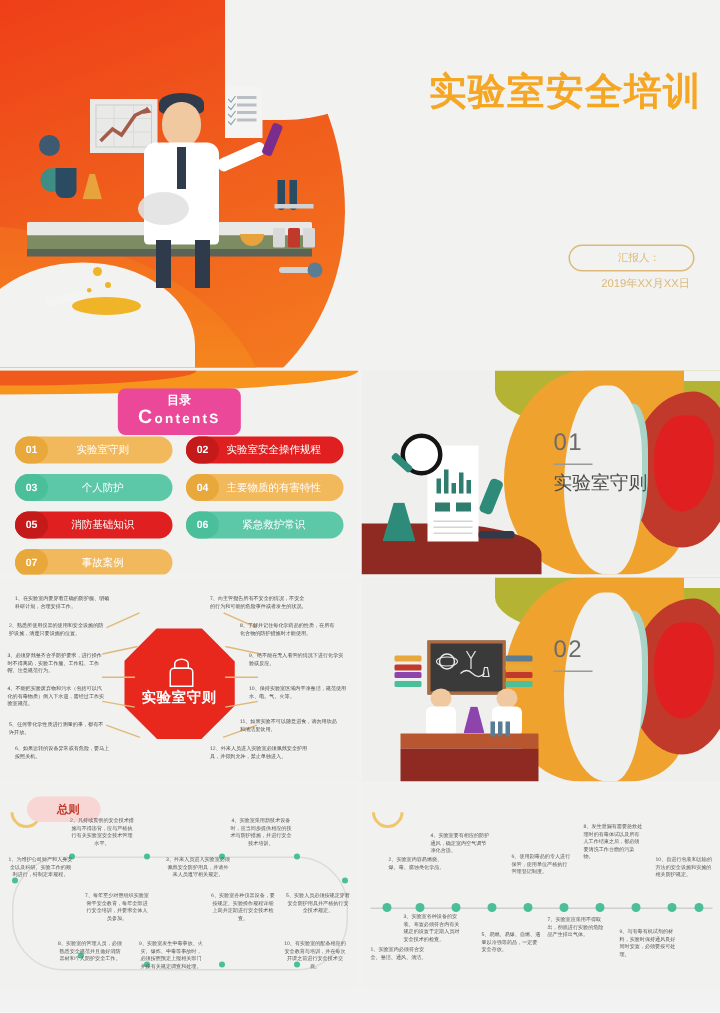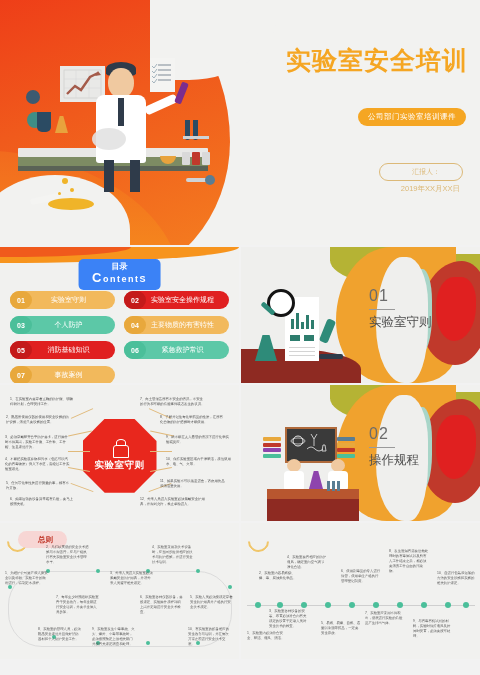--- a/index.html
+++ b/index.html
@@ -52,21 +52,21 @@
 
   .s1 .maintitle{position:absolute;right:12px;top:44px;font-size:25px;font-weight:bold;color:#f5a623;letter-spacing:1px;}
   .s1 .subpill{position:absolute;right:14px;top:108px;background:#f5a623;color:#ffffff;font-size:7.5px;padding:4px 10px;border-radius:9px;letter-spacing:.5px;}
   .s1 .presenter{position:absolute;right:17px;top:163px;border:1px solid #dcb978;color:#dcb978;font-size:7px;padding:3px 22px 3px 32px;border-radius:9px;}
   .s1 .datetxt{position:absolute;right:20px;top:184px;color:#dcb978;font-size:7.5px;}
 
   
   .s2{background:#f1f1ef;}
   .s2 .topwave{position:absolute;left:0;top:0;width:100%;height:16px;background:#f7941d;border-radius:0 0 100% 0/0 0 100% 0;}
   .s2 .topwave2{position:absolute;left:0;top:0;width:55%;height:10px;background:#f05a1c;border-radius:0 0 90% 0/0 0 100% 0;}
-  .toc-head{position:absolute;left:50%;transform:translateX(-50%);top:12px;background:#3b82f6;border-radius:5px;padding:4px 14px 5px;text-align:center;}
+  .toc-head{position:absolute;left:50%;transform:translateX(-50%);top:12px;background:#ec4899;border-radius:5px;padding:4px 14px 5px;text-align:center;}
   .toc-head .cn{font-size:8px;color:#ffffff;line-height:1;font-weight:bold;}
   .toc-head .en{font-size:9px;color:#ffffff;letter-spacing:1.5px;line-height:1.1;font-weight:bold;}
   .toc-head .en b{font-size:13px;}
   .toc-grid{position:absolute;left:10px;top:44px;width:219px;display:grid;grid-template-columns:1fr 1fr;gap:7px 9px;}
   .toc-item{position:relative;height:18px;border-radius:9px;display:flex;align-items:center;}
   .toc-item .num{position:absolute;left:0;top:0;width:22px;height:18px;border-radius:9px;color:#fff;font-size:7px;font-weight:bold;display:flex;align-items:center;justify-content:center;}
   .toc-item .lbl{width:100%;text-align:center;color:#ffffff;font-size:7px;padding-left:12px;}
 
   
   .sec{background:#efefed;}
@@ -201,21 +201,20 @@
     <span class="drop" style="left:58px;top:192px;width:3px;height:3px;"></span>
     <div class="bowl"></div>
     <div class="jars">
       <i style="left:0;background:#d9d9d9"></i>
         <i style="left:10px;background:#c0392b"></i>
         <i style="left:20px;background:#d9d9d9"></i>
     </div>
     <div class="spoon"></div>
 
     <div class="maintitle">实验室安全培训</div>
-    <div class="subpill">公司部门实验室培训课件</div>
     <div class="presenter">汇报人：</div>
     <div class="datetxt">2019年XX月XX日</div>
   </div>
 
   <div class="slide s2">
     <div class="topwave"></div>
     <div class="topwave2"></div>
 
     <div class="toc-head">
       <div class="cn">目录</div>
@@ -367,25 +366,24 @@
     <div class="desk2"></div>
     <div class="rack2">
       <i style="left:0"></i>
         <i style="left:5px"></i>
         <i style="left:10px"></i>
     </div>
 
     <div class="num">02</div>
     <div class="rule"></div>
     <div class="ttl">
-      <div>操作规程</div>
-    </div>
-  </div>
-
-  <div class="slide s67" style="grid-column:1;grid-row:4;">
+    </div>
+  </div>
+
+  <div class="slide s67" style="grid-column:1;grid-row:4;text-align:center;">
     <div class="moon"></div>
     <div class="hpill">
       <span>总则</span>
     </div>
     <div class="snake"></div>
 
     <span class="dot" style="left:8px;top:62px"></span>
     <span class="dot" style="left:46px;top:46px"></span>
     <span class="dot" style="left:96px;top:46px"></span>
     <span class="dot" style="left:146px;top:46px"></span>

